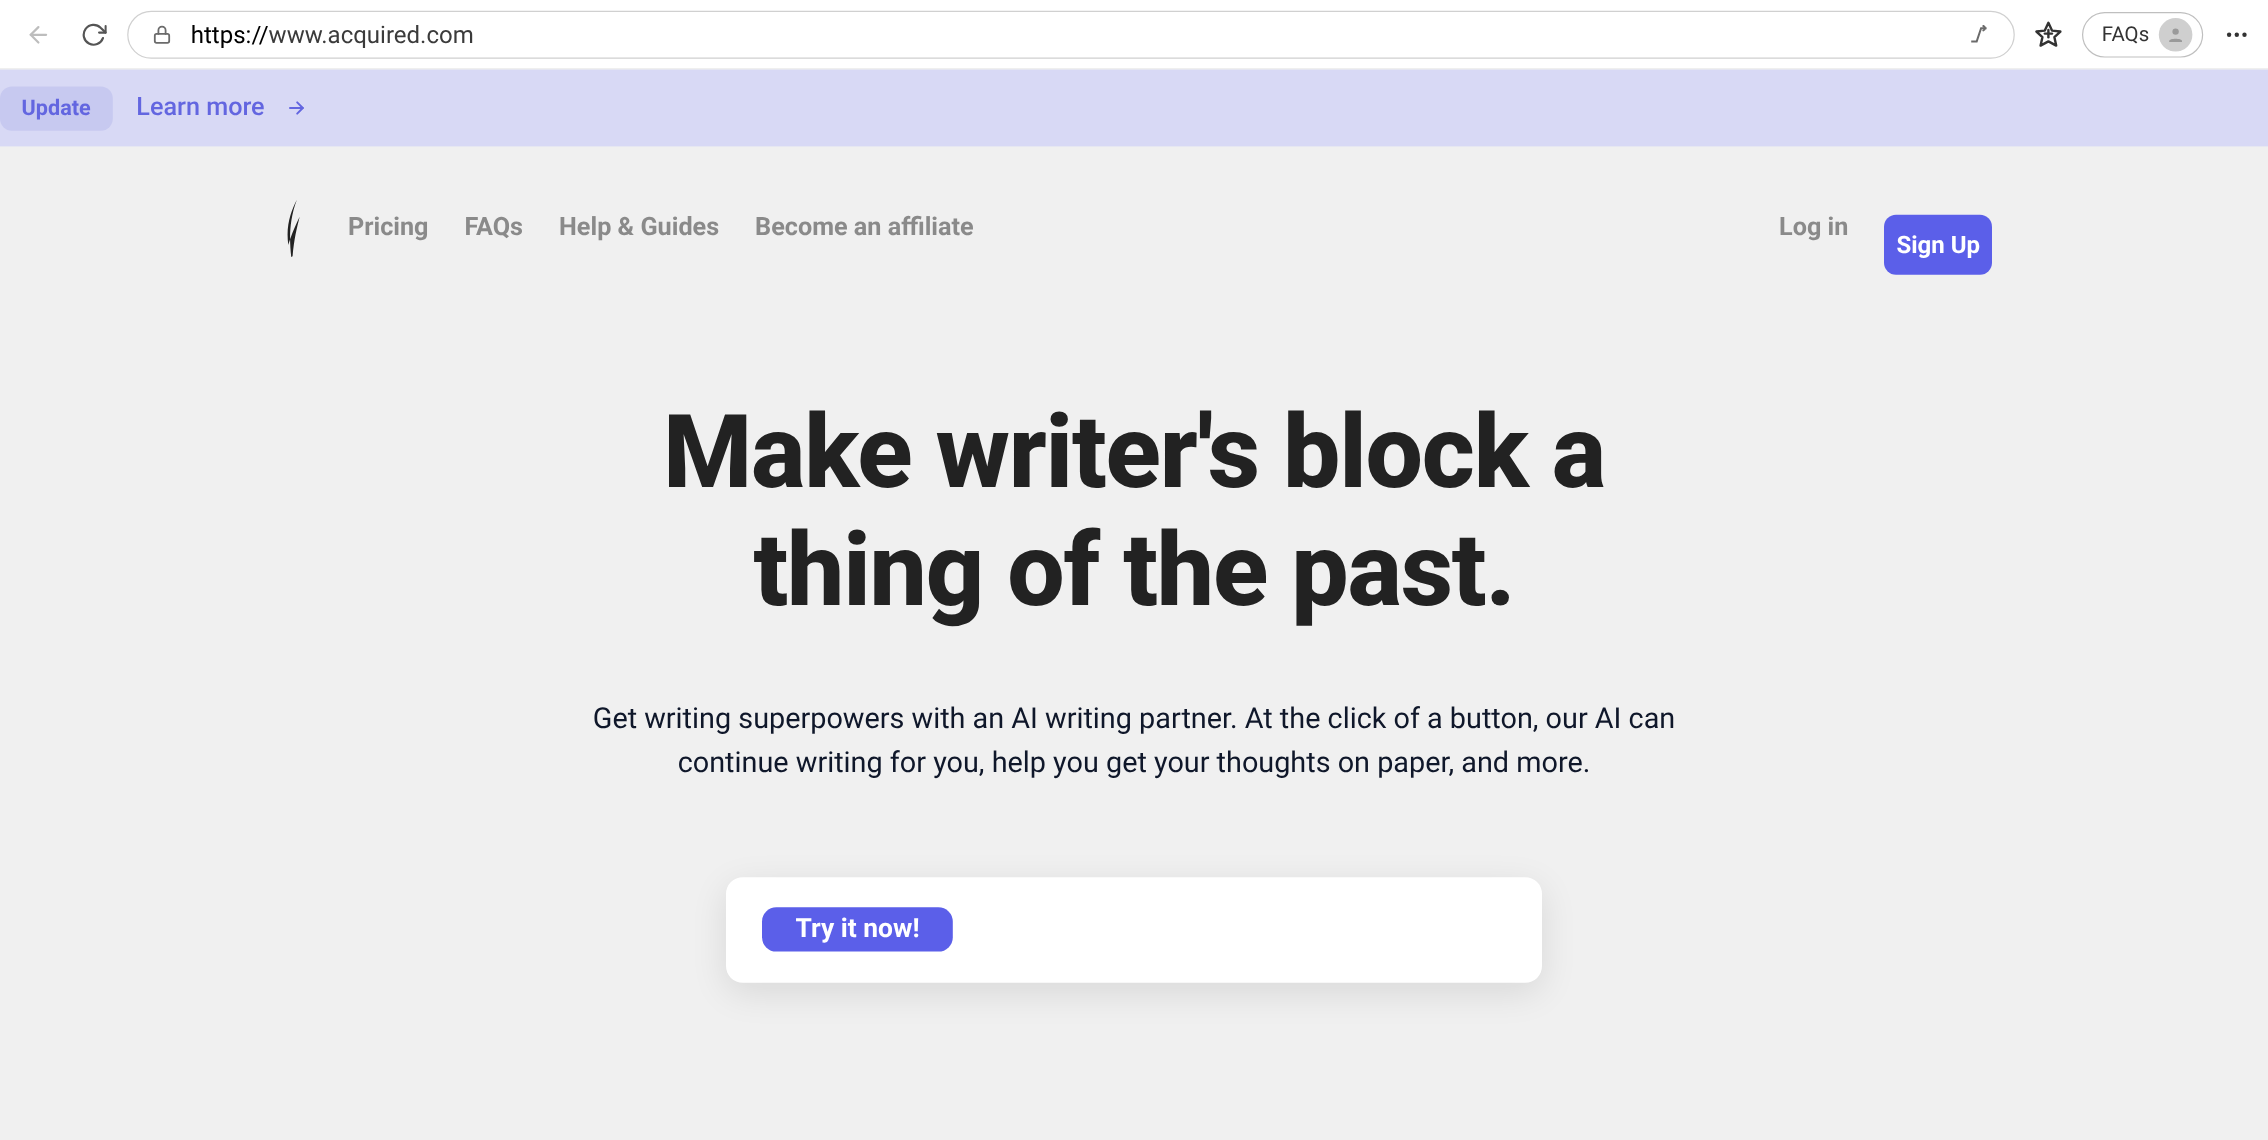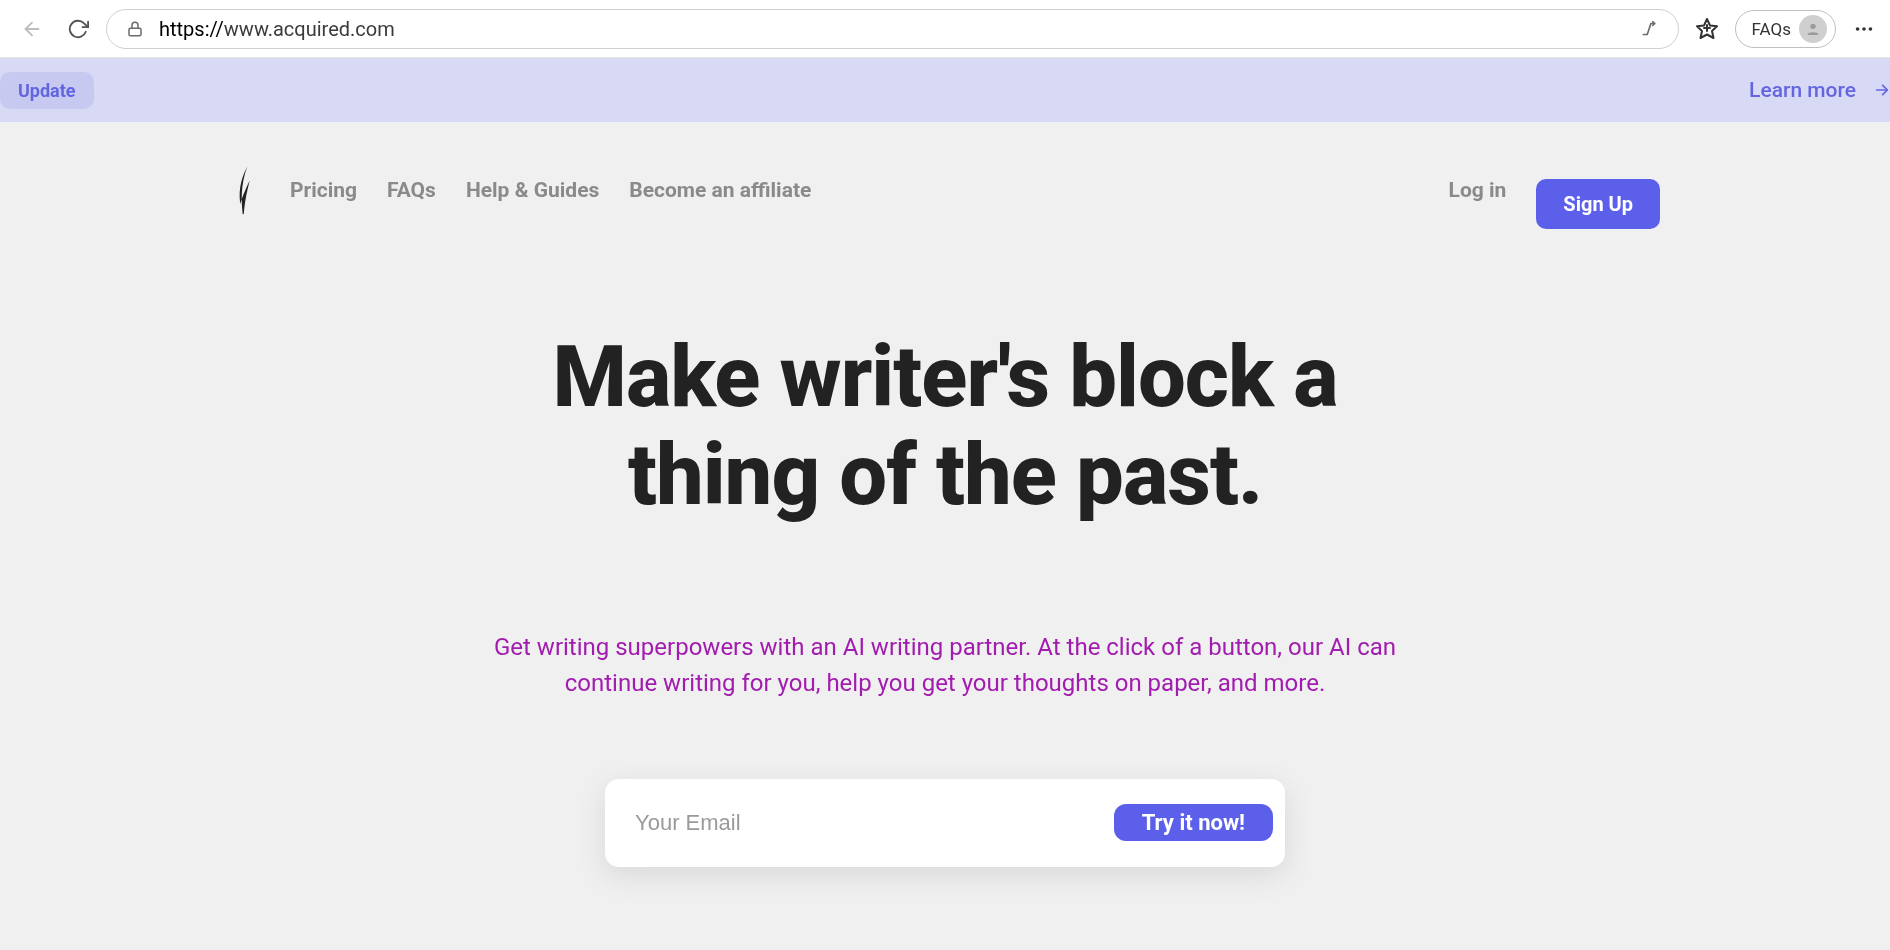--- a/index.html
+++ b/index.html
@@ -74,21 +74,21 @@
   }
 
   
   .page { background:#f0f0f0; height:calc(950px - 58px); }
 
   .announce {
     background:#d8d9f5;
     height:64px;
     display:flex;
     align-items:center;
-    justify-content:space-between;
+    justify-content:flex-start;
     gap:20px;
     font-size:21px;
     color:#222;
   }
   .announce .pill {
     background:#c7c9f0;
     color:#6366e0;
     font-weight:700;
     font-size:18px;
     padding:8px 18px;
@@ -112,42 +112,42 @@
     color:#8a8a8a;
   }
   .navrow .logo {
     width:30px;height:54px;
     display:flex;align-items:center;justify-content:center;
   }
   .navrow .spacer { flex:1; }
   .btn-primary {
     background:#5b5fe9;
     color:#fff;
-    padding:13px 27px;
+    padding:13px 10px;
     border-radius:10px;
     font-weight:700;
     font-size:20px;
     margin-top:29px;
   }
 
   .hero {
     text-align:center;
     padding-top:100px;
   }
   .hero h1 {
     font-size:85px;
     font-weight:800;
     color:#222;
     line-height:1.15;
     letter-spacing:-1px;
   }
   .hero p.sub {
-    margin-top:104px;
+    margin-top:56px;
     font-size:24px;
-    color:#a21caf;
+    color:#0f172a;
     line-height:1.5;
     max-width:1000px;
     margin-left:auto;
     margin-right:auto;
   }
 
   .email-box {
     margin:78px auto 0 auto;
     width:680px;
     height:88px;
@@ -266,18 +266,17 @@
   </div>
 
   <div class="hero">
     <h1>
       <span>Make writer's block a</span><br>
       <span>thing of the past.</span>
     </h1>
     <p class="sub">Get writing superpowers with an AI writing partner. At the click of a button, our AI can continue writing for you, help you get your thoughts on paper, and more.</p>
 
     <div class="email-box">
-      <input type="email" placeholder="Your Email" style="">
       <span class="cta">Try it now!</span>
     </div>
   </div>
 
 </div>
 
 </body></html>

